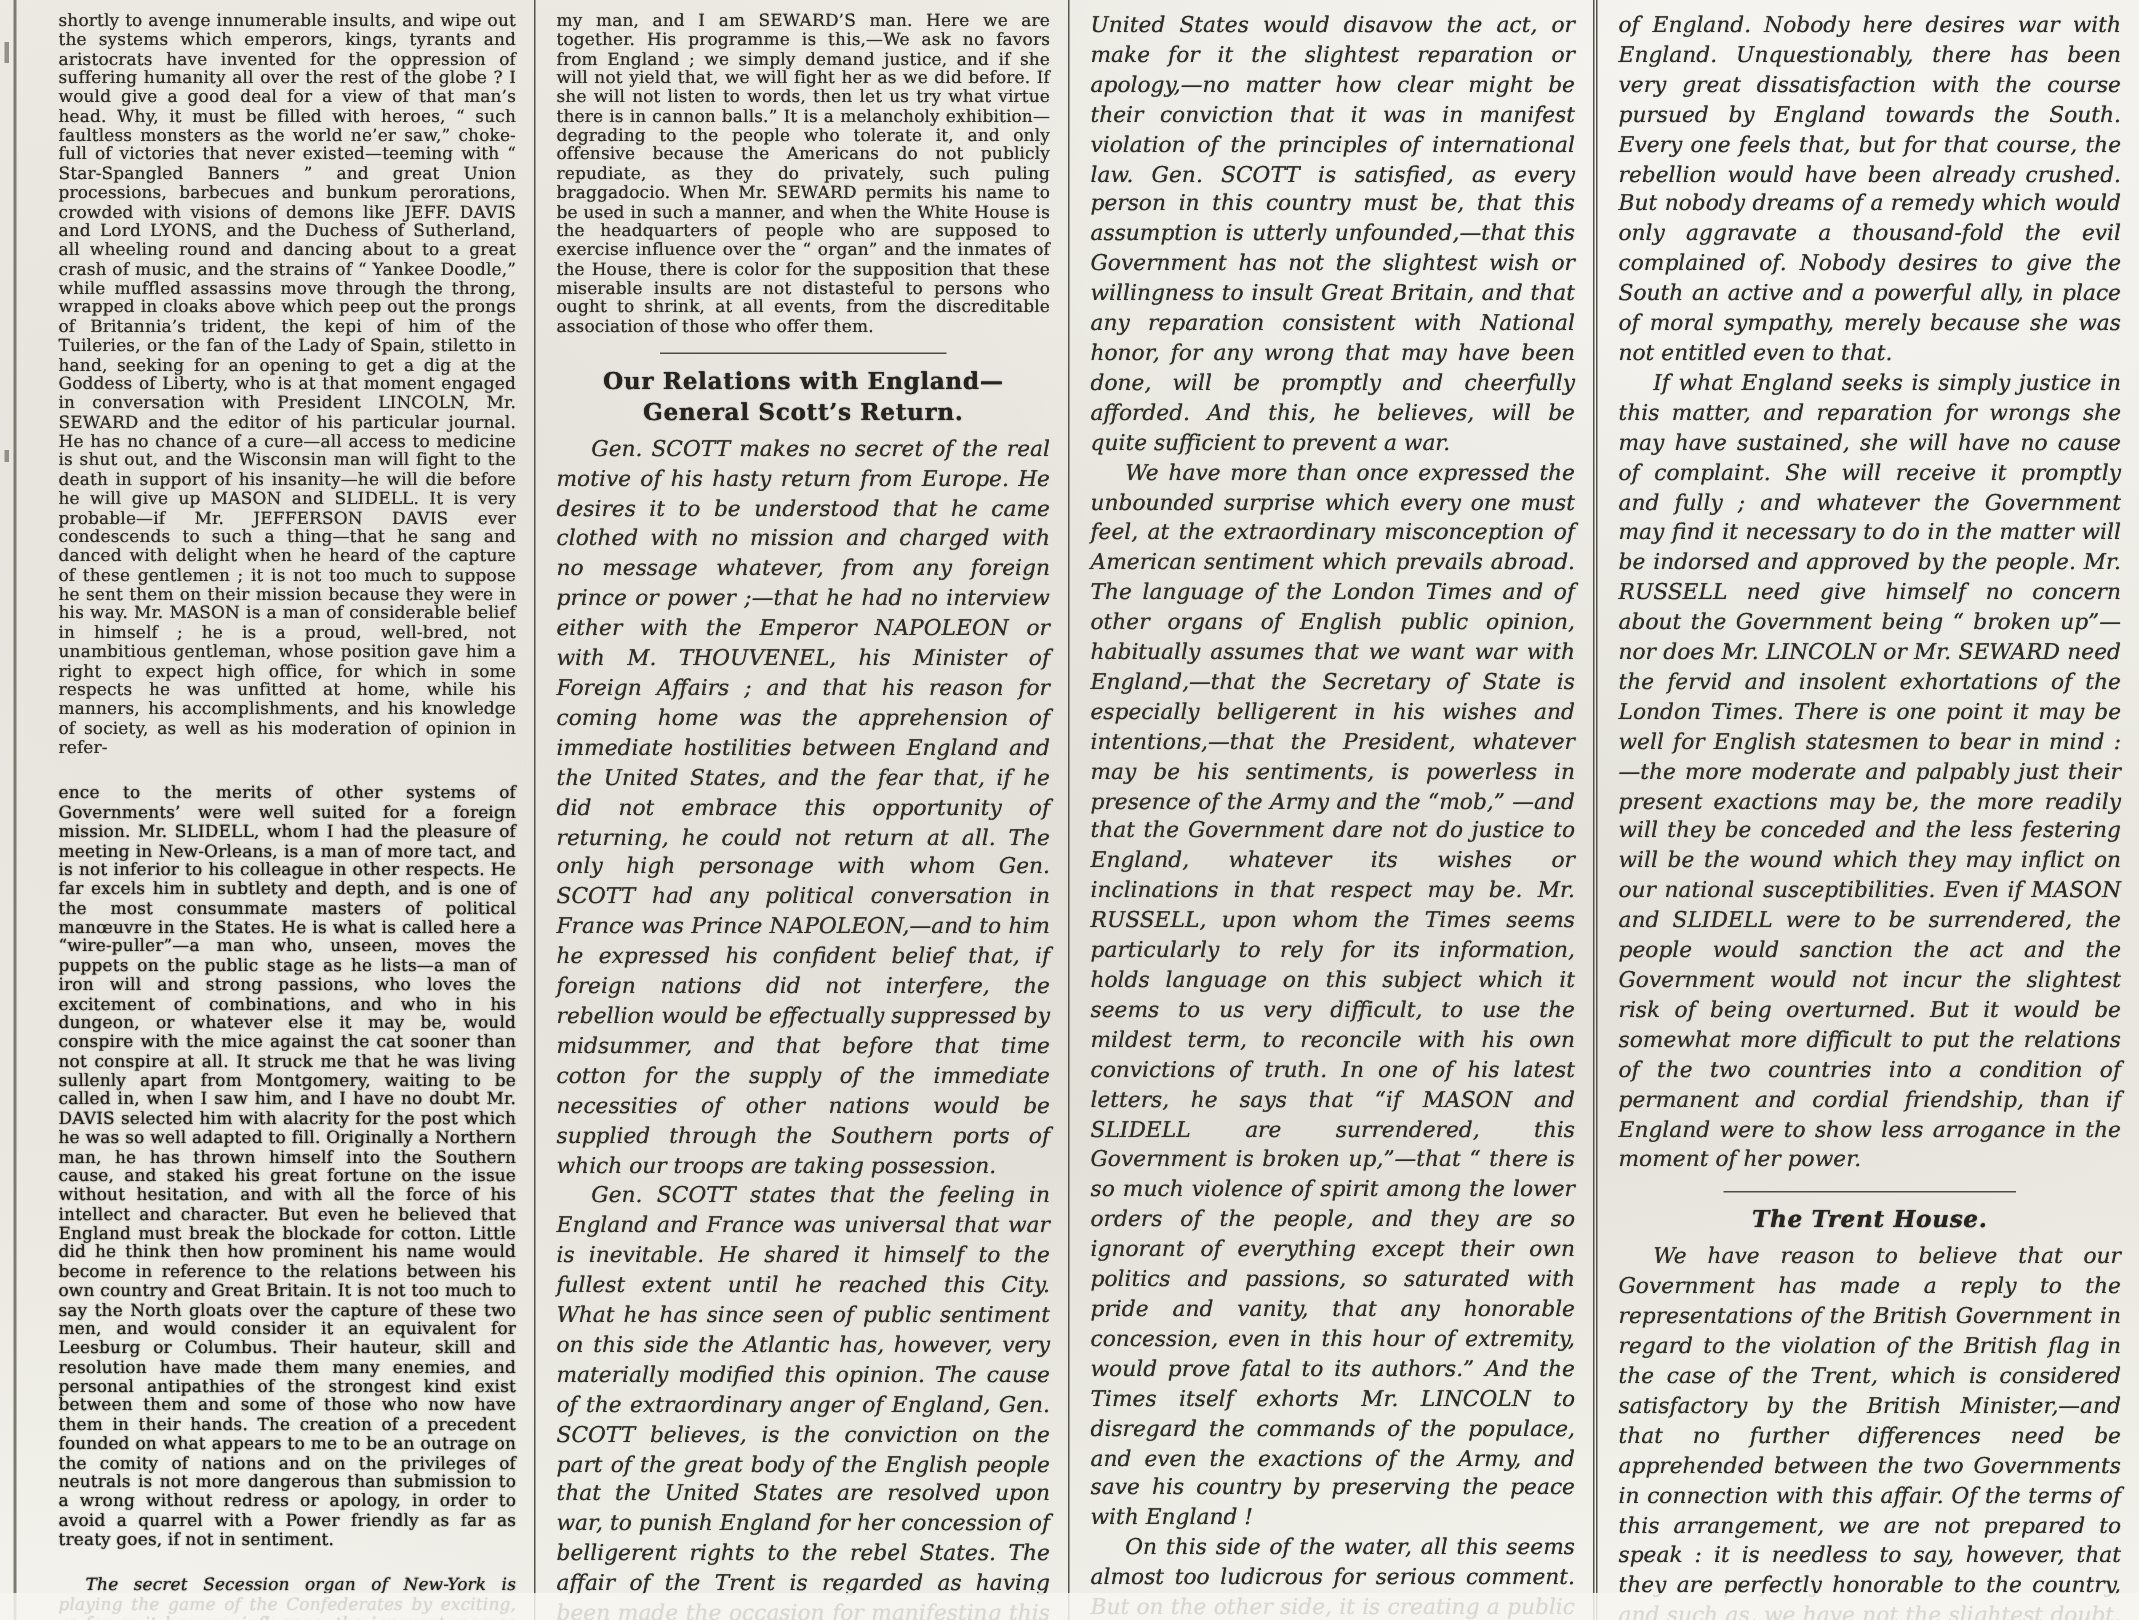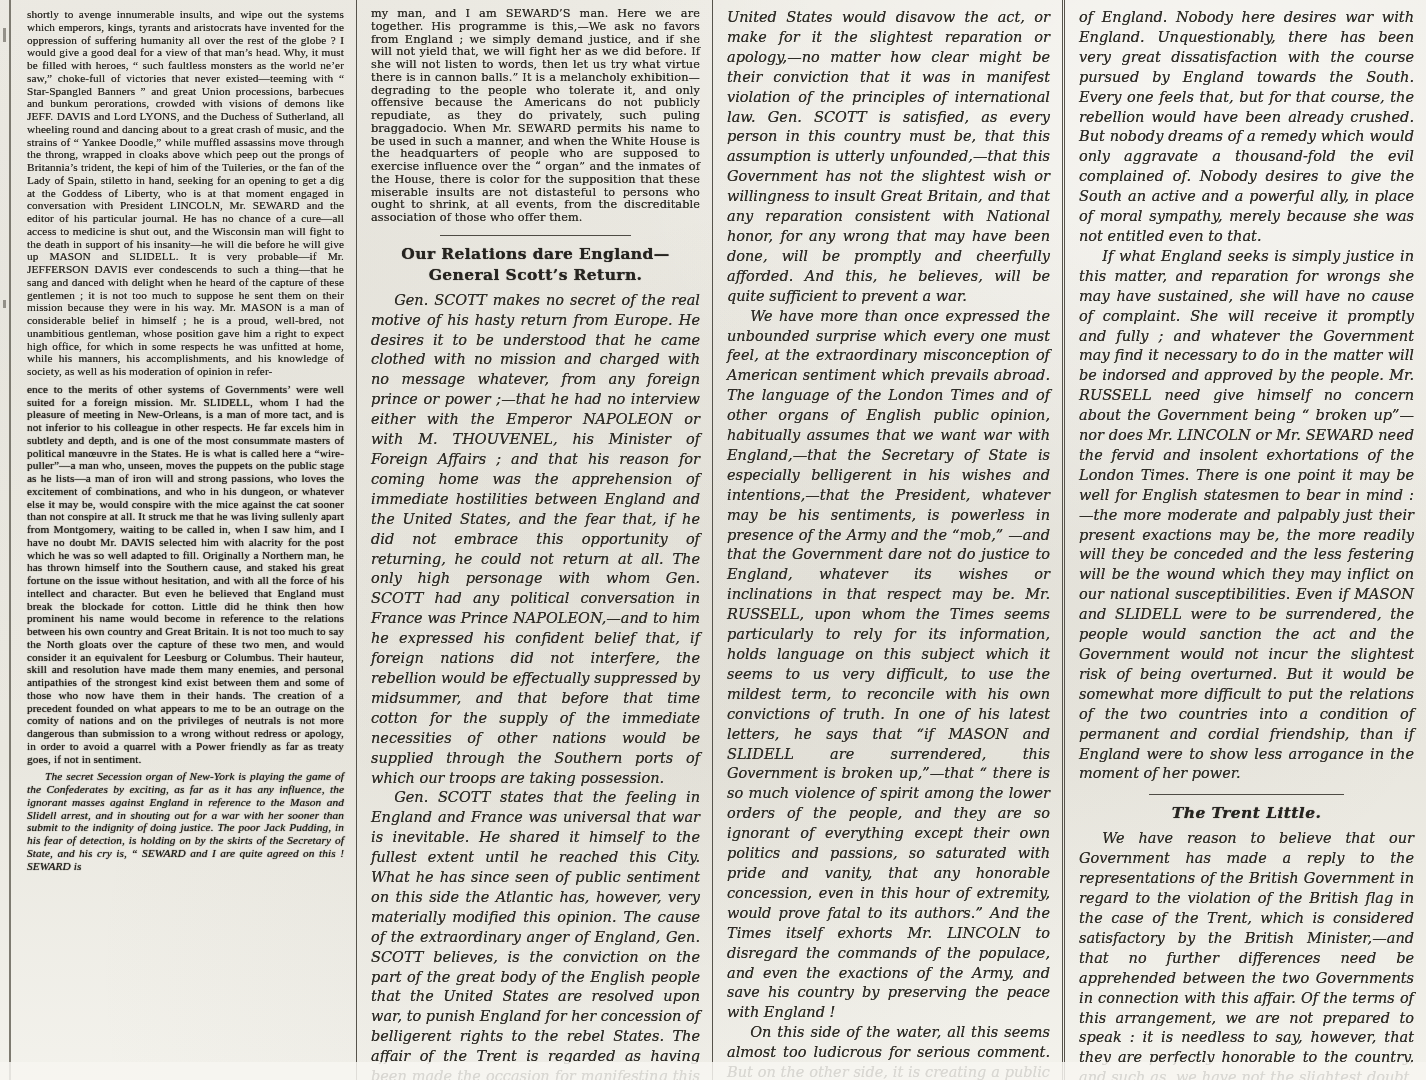--- a/index.html
+++ b/index.html
@@ -31,31 +31,31 @@
   }
   .col {
     box-sizing: border-box;
     padding: 8px 12px 0 14px;
     overflow: hidden;
     text-align: justify;
     hyphens: auto;
     -webkit-hyphens: auto;
     text-shadow: 0 0 0.55px rgba(46,44,38,0.85);
   }
-  .col-1 { border-left: 2px solid #7d7a70; margin-left: 9px; padding-left: 16px; font-family: Liberation Serif, serif; }
+  .col-1 { border-left: 2px solid #7d7a70; margin-left: 9px; padding-left: 28px; }
   .col-2 { border-left: 1px solid #56534b; }
   .col-3 { border-left: 1px solid #56534b; }
   .col-4 { border-left: 3px double #56534b; }
 
   .small-type { font-size: 11.3px; line-height: 12.75px; letter-spacing: 0.1px; }
   .large-type { font-size: 14.5px; line-height: 19.9px; font-style: italic; }
 
   p { margin: 0; }
   .indent { text-indent: 1.6em; }
-  .splice { margin-top: 5px; color: #211f19; text-shadow: 0 0 1px #211f19; }
+  .splice { margin-top: 18px; color: #211f19; text-shadow: 0 0 1px #211f19; }
   .italic { font-style: italic; }
 
   .headline {
     font-weight: bold;
     text-align: center;
     text-indent: 0;
     font-size: 15.5px;
     line-height: 21px;
     letter-spacing: 0.4px;
     margin: 7px 2px 6px;
@@ -86,35 +86,35 @@
 
     <div class="col col-1 small-type">
       <p>shortly to avenge innumerable insults, and wipe out the systems which emperors, kings, tyrants and aristocrats have invented for the oppression of suffering humanity all over the rest of the globe ?  I would give a good deal for a view of that man’s head.  Why, it must be filled with heroes, “ such faultless monsters as the world ne’er saw,” choke-full of victories that never existed—teeming with “ Star-Spangled Banners ” and great Union processions, barbecues and bunkum perorations, crowded with visions of demons like JEFF. DAVIS and Lord LYONS, and the Duchess of Sutherland, all wheeling round and dancing about to a great crash of music, and the strains of “ Yankee Doodle,” while muffled assassins move through the throng, wrapped in cloaks above which peep out the prongs of Britannia’s trident, the kepi of him of the Tuileries, or the fan of the Lady of Spain, stiletto in hand, seeking for an opening to get a dig at the Goddess of Liberty, who is at that moment engaged in conversation with President LINCOLN, Mr. SEWARD and the editor of his particular journal.  He has no chance of a cure—all access to medicine is shut out, and the Wisconsin man will fight to the death in support of his insanity—he will die before he will give up MASON and SLIDELL.  It is very probable—if Mr. JEFFERSON DAVIS ever condescends to such a thing—that he sang and danced with delight when he heard of the capture of these gentlemen ; it is not too much to suppose he sent them on their mission because they were in his way.  Mr. MASON is a man of considerable belief in himself ; he is a proud, well-bred, not unambitious gentleman, whose position gave him a right to expect high office, for which in some respects he was unfitted at home, while his manners, his accomplishments, and his knowledge of society, as well as his moderation of opinion in refer-</p>
       <p class="splice">ence to the merits of other systems of Governments’ were well suited for a foreign mission.  Mr. SLIDELL, whom I had the pleasure of meeting in New-Orleans, is a man of more tact, and is not inferior to his colleague in other respects. He far excels him in subtlety and depth, and is one of the most consummate masters of political manœuvre in the States.  He is what is called here a “wire-puller”—a man who, unseen, moves the puppets on the public stage as he lists—a man of iron will and strong passions, who loves the excitement of combinations, and who in his dungeon, or whatever else it may be, would conspire with the mice against the cat sooner than not conspire at all. It struck me that he was living sullenly apart from Montgomery, waiting to be called in, when I saw him, and I have no doubt Mr. DAVIS selected him with alacrity for the post which he was so well adapted to fill.  Originally a Northern man, he has thrown himself into the Southern cause, and staked his great fortune on the issue without hesitation, and with all the force of his intellect and character.  But even he believed that England must break the blockade for cotton.  Little did he think then how prominent his name would become in reference to the relations between his own country and Great Britain.  It is not too much to say the North gloats over the capture of these two men, and would consider it an equivalent for Leesburg or Columbus.  Their hauteur, skill and resolution have made them many enemies, and personal antipathies of the strongest kind exist between them and some of those who now have them in their hands.  The creation of a precedent founded on what appears to me to be an outrage on the comity of nations and on the privileges of neutrals is not more dangerous than submission to a wrong without redress or apology, in order to avoid a quarrel with a Power friendly as far as treaty goes, if not in sentiment.</p>
       <p class="indent italic splice">The secret Secession organ of New-York is playing the game of the Confederates by exciting, as far as it has any influence, the ignorant masses against England in reference to the Mason and Slidell arrest, and in shouting out for a war with her sooner than submit to the indignity of doing justice.  The poor Jack Pudding, in his fear of detection, is holding on by the skirts of the Secretary of State, and his cry is, “ SEWARD and I are quite agreed on this !  SEWARD is</p>
     </div>
 
     <div class="col col-2">
       <p class="small-type">my man, and I am SEWARD’S man.  Here we are together.  His programme is this,—We ask no favors from England ; we simply demand justice, and if she will not yield that, we will fight her as we did before.  If she will not listen to words, then let us try what virtue there is in cannon balls.”  It is a melancholy exhibition—degrading to the people who tolerate it, and only offensive because the Americans do not publicly repudiate, as they do privately, such puling braggadocio.  When Mr. SEWARD permits his name to be used in such a manner, and when the White House is the headquarters of people who are supposed to exercise influence over the “ organ” and the inmates of the House, there is color for the supposition that these miserable insults are not distasteful to persons who ought to shrink, at all events, from the discreditable association of those who offer them.</p>
       <hr class="rule-sep">
-      <h2 class="headline">Our Relations dare England—General Scott’s Return.</h2>
+      <h2 class="headline">Our Relations with England—General Scott’s Return.</h2>
       <div class="large-type">
         <p class="indent">Gen. SCOTT makes no secret of the real motive of his hasty return from Europe.  He desires it to be understood that he came clothed with no mission and charged with no message whatever, from any foreign prince or power ;—that he had no interview either with the Emperor NAPOLEON or with M. THOUVENEL, his Minister of Foreign Affairs ; and that his reason for coming home was the apprehension of immediate hostilities between England and the United States, and the fear that, if he did not embrace this opportunity of returning, he could not return at all.  The only high personage with whom Gen. SCOTT had any political conversation in France was Prince NAPOLEON,—and to him he expressed his confident belief that, if foreign nations did not interfere, the rebellion would be effectually suppressed by midsummer, and that before that time cotton for the supply of the immediate necessities of other nations would be supplied through the Southern ports of which our troops are taking possession.</p>
         <p class="indent">Gen. SCOTT states that the feeling in England and France was universal that war is inevitable.  He shared it himself to the fullest extent until he reached this City.  What he has since seen of public sentiment on this side the Atlantic has, however, very materially modified this opinion.  The cause of the extraordinary anger of England, Gen. SCOTT believes, is the conviction on the part of the great body of the English people that the United States are resolved upon war, to punish England for her concession of belligerent rights to the rebel States.  The affair of the Trent is regarded as having been made the occasion for manifesting this feeling toward Great Britain ; and not one man in a thousand believed that the Government of the</p>
       </div>
     </div>
 
     <div class="col col-3 large-type">
       <p>United States would disavow the act, or make for it the slightest reparation or apology,—no matter how clear might be their conviction that it was in manifest violation of the principles of international law.  Gen. SCOTT is satisfied, as every person in this country must be, that this assumption is utterly unfounded,—that this Government has not the slightest wish or willingness to insult Great Britain, and that any reparation consistent with National honor, for any wrong that may have been done, will be promptly and cheerfully afforded.  And this, he believes, will be quite sufficient to prevent a war.</p>
       <p class="indent">We have more than once expressed the unbounded surprise which every one must feel, at the extraordinary misconception of American sentiment which prevails abroad.  The language of the London Times and of other organs of English public opinion, habitually assumes that we want war with England,—that the Secretary of State is especially belligerent in his wishes and intentions,—that the President, whatever may be his sentiments, is powerless in presence of the Army and the “mob,” —and that the Government dare not do justice to England, whatever its wishes or inclinations in that respect may be.  Mr. RUSSELL, upon whom the Times seems particularly to rely for its information, holds language on this subject which it seems to us very difficult, to use the mildest term, to reconcile with his own convictions of truth. In one of his latest letters, he says that “if MASON and SLIDELL are surrendered, this Government is broken up,”—that “ there is so much violence of spirit among the lower orders of the people, and they are so ignorant of everything except their own politics and passions, so saturated with pride and vanity, that any honorable concession, even in this hour of extremity, would prove fatal to its authors.”  And the Times itself exhorts Mr. LINCOLN to disregard the commands of the populace, and even the exactions of the Army, and save his country by preserving the peace with England !</p>
       <p class="indent">On this side of the water, all this seems almost too ludicrous for serious comment.  But on the other side, it is creating a public sentiment which clamors for war and renders the preservation of peaceful relations a matter of the utmost difficulty.  Gen. SCOTT had not been here twenty-four hours before he could see how utterly mistaken is the assumption</p>
     </div>
 
     <div class="col col-4 large-type">
       <p>of England.  Nobody here desires war with England.  Unquestionably, there has been very great dissatisfaction with the course pursued by England towards the South.  Every one feels that, but for that course, the rebellion would have been already crushed.  But nobody dreams of a remedy which would only aggravate a thousand-fold the evil complained of.  Nobody desires to give the South an active and a powerful ally, in place of moral sympathy, merely because she was not entitled even to that.</p>
       <p class="indent">If what England seeks is simply justice in this matter, and reparation for wrongs she may have sustained, she will have no cause of complaint.  She will receive it promptly and fully ; and whatever the Government may find it necessary to do in the matter will be indorsed and approved by the people.  Mr. RUSSELL need give himself no concern about the Government being “ broken up”—nor does Mr. LINCOLN or Mr. SEWARD need the fervid and insolent exhortations of the London Times. There is one point it may be well for English statesmen to bear in mind :—the more moderate and palpably just their present exactions may be, the more readily will they be conceded and the less festering will be the wound which they may inflict on our national susceptibilities.  Even if MASON and SLIDELL were to be surrendered, the people would sanction the act and the Government would not incur the slightest risk of being overturned.  But it would be somewhat more difficult to put the relations of the two countries into a condition of permanent and cordial friendship, than if England were to show less arrogance in the moment of her power.</p>
       <hr class="rule-sep">
-      <h2 class="headline">The Trent Little.</h2>
+      <h2 class="headline">The Trent House.</h2>
       <p class="indent">We have reason to believe that our Government has made a reply to the representations of the British Government in regard to the violation of the British flag in the case of the Trent, which is considered satisfactory by the British Minister,—and that no further differences need be apprehended between the two Governments in connection with this affair. Of the terms of this arrangement, we are not prepared to speak : it is needless to say, however, that they are perfectly honorable to the country, and such as, we have not the slightest doubt, the people will fully and heartily approve.</p>
     </div>
 
   </div>
 </div>
 
 </body></html>

